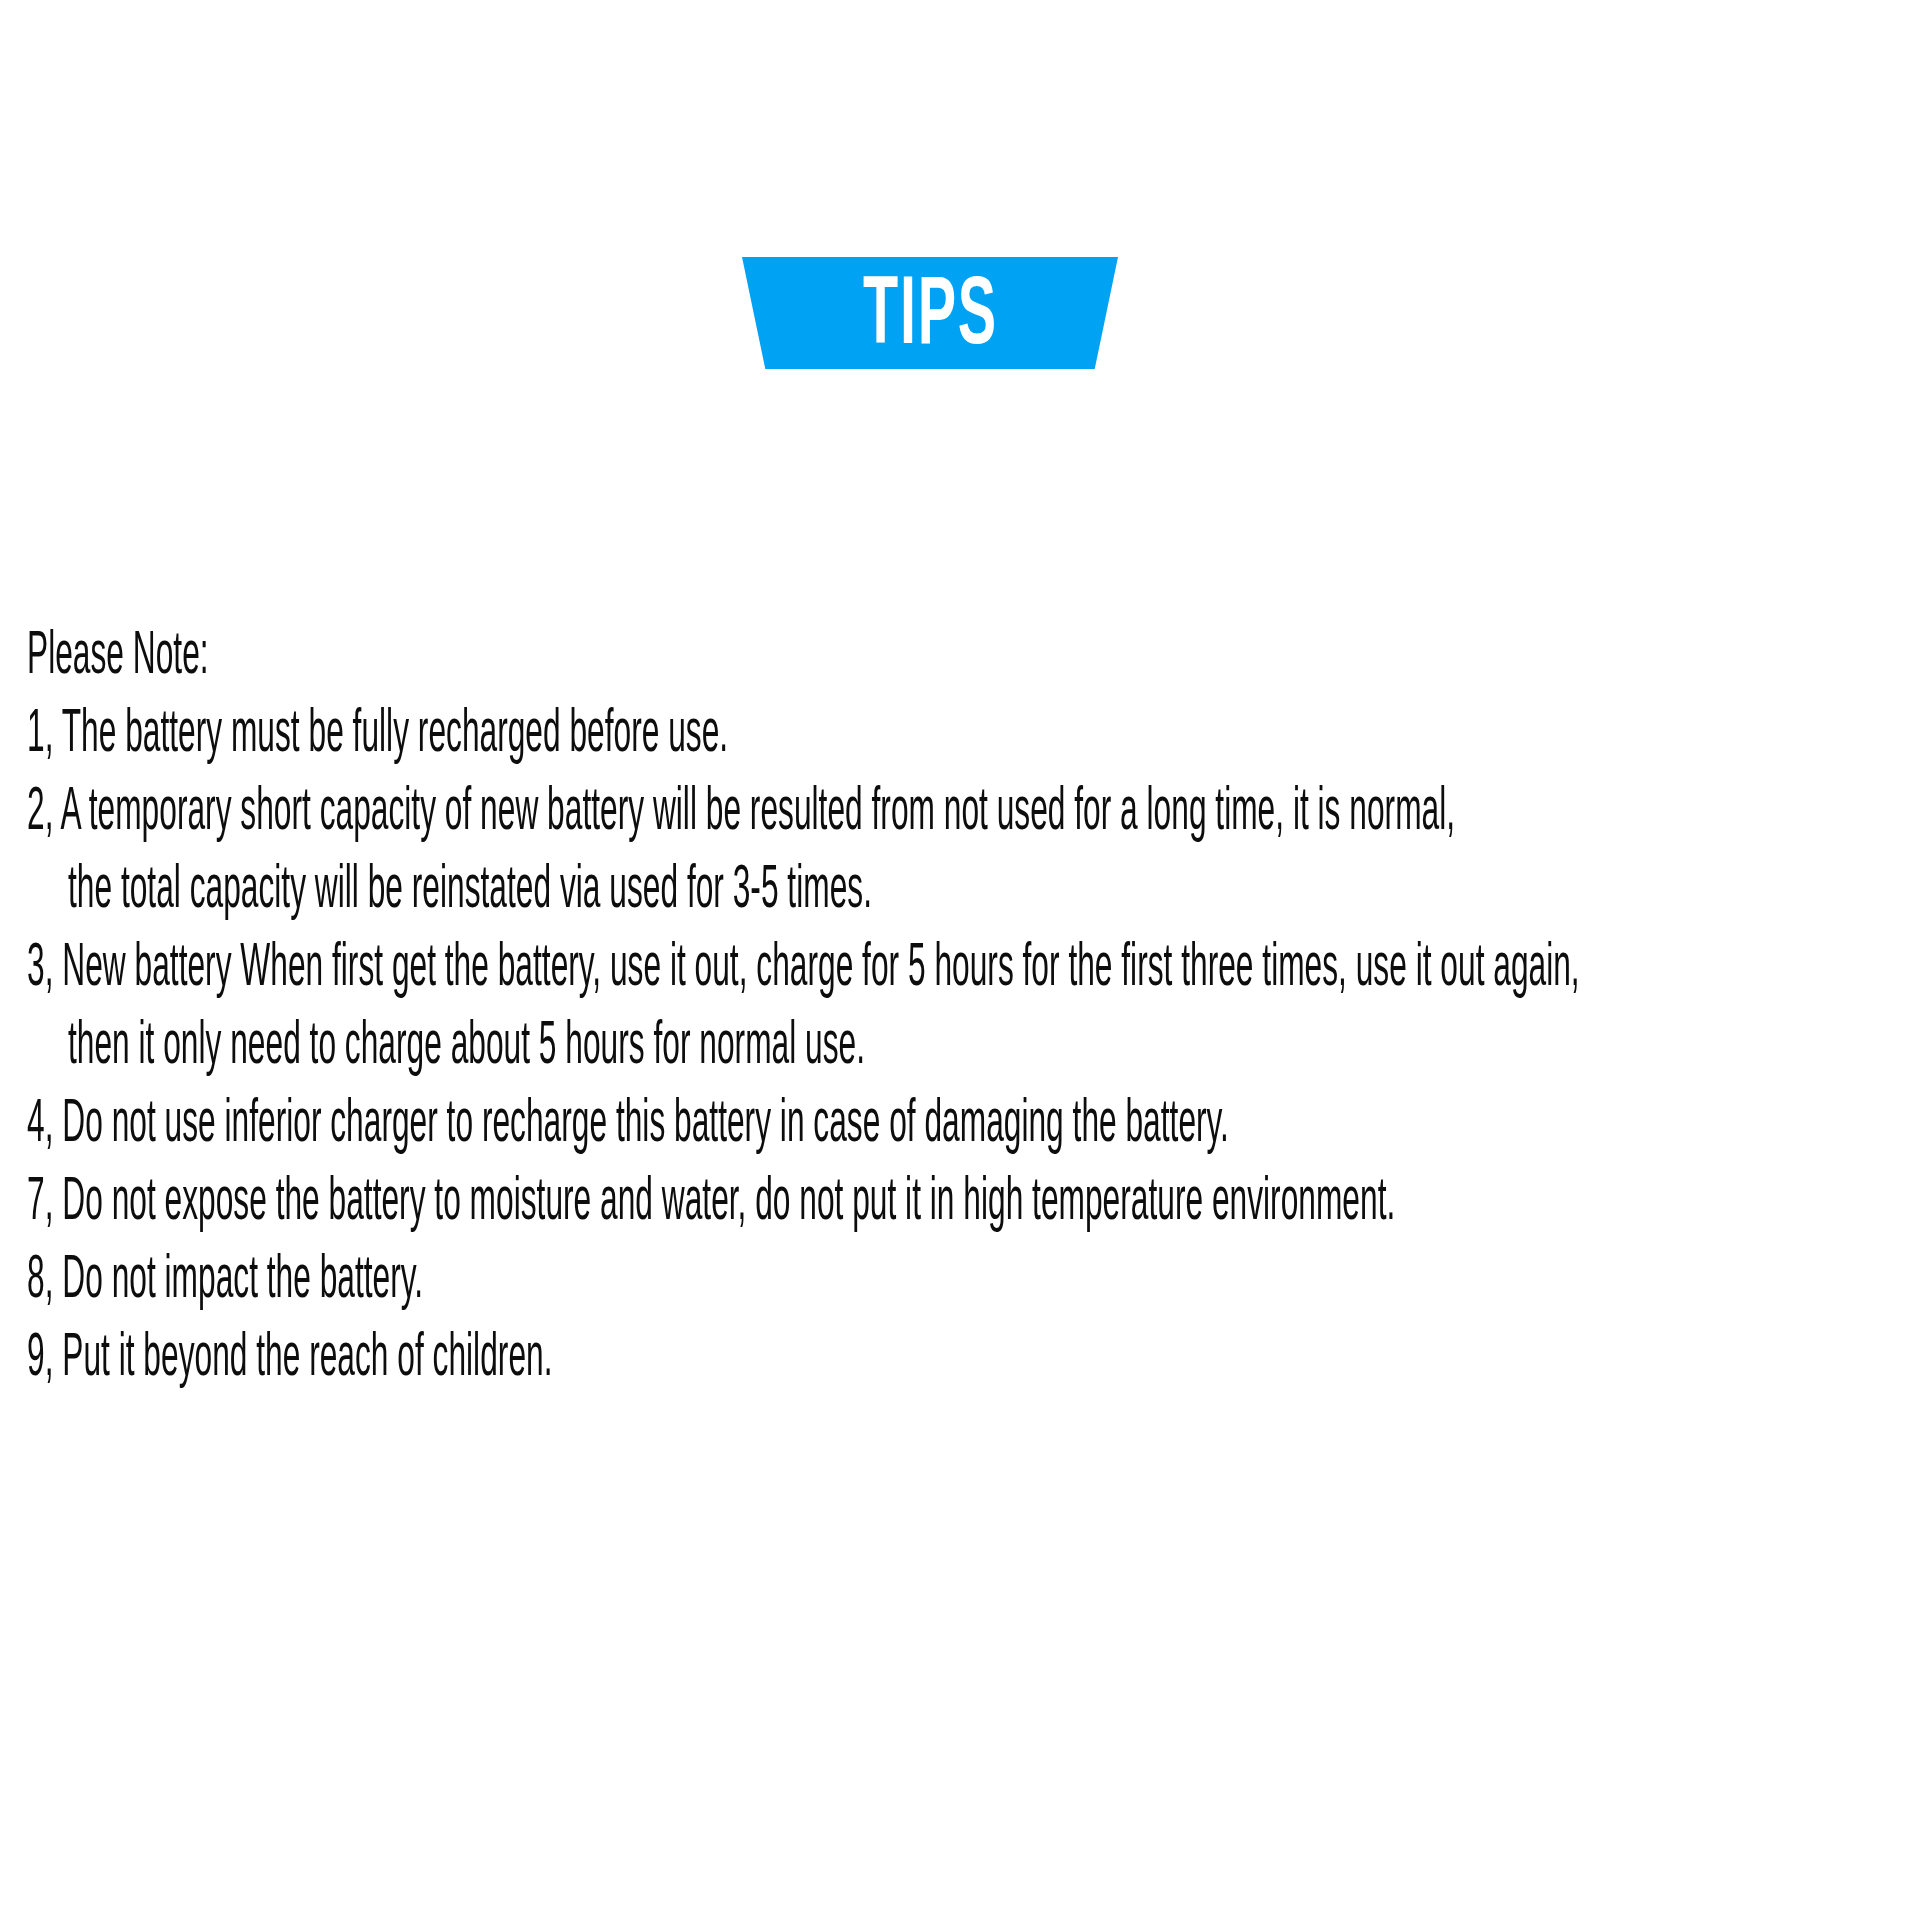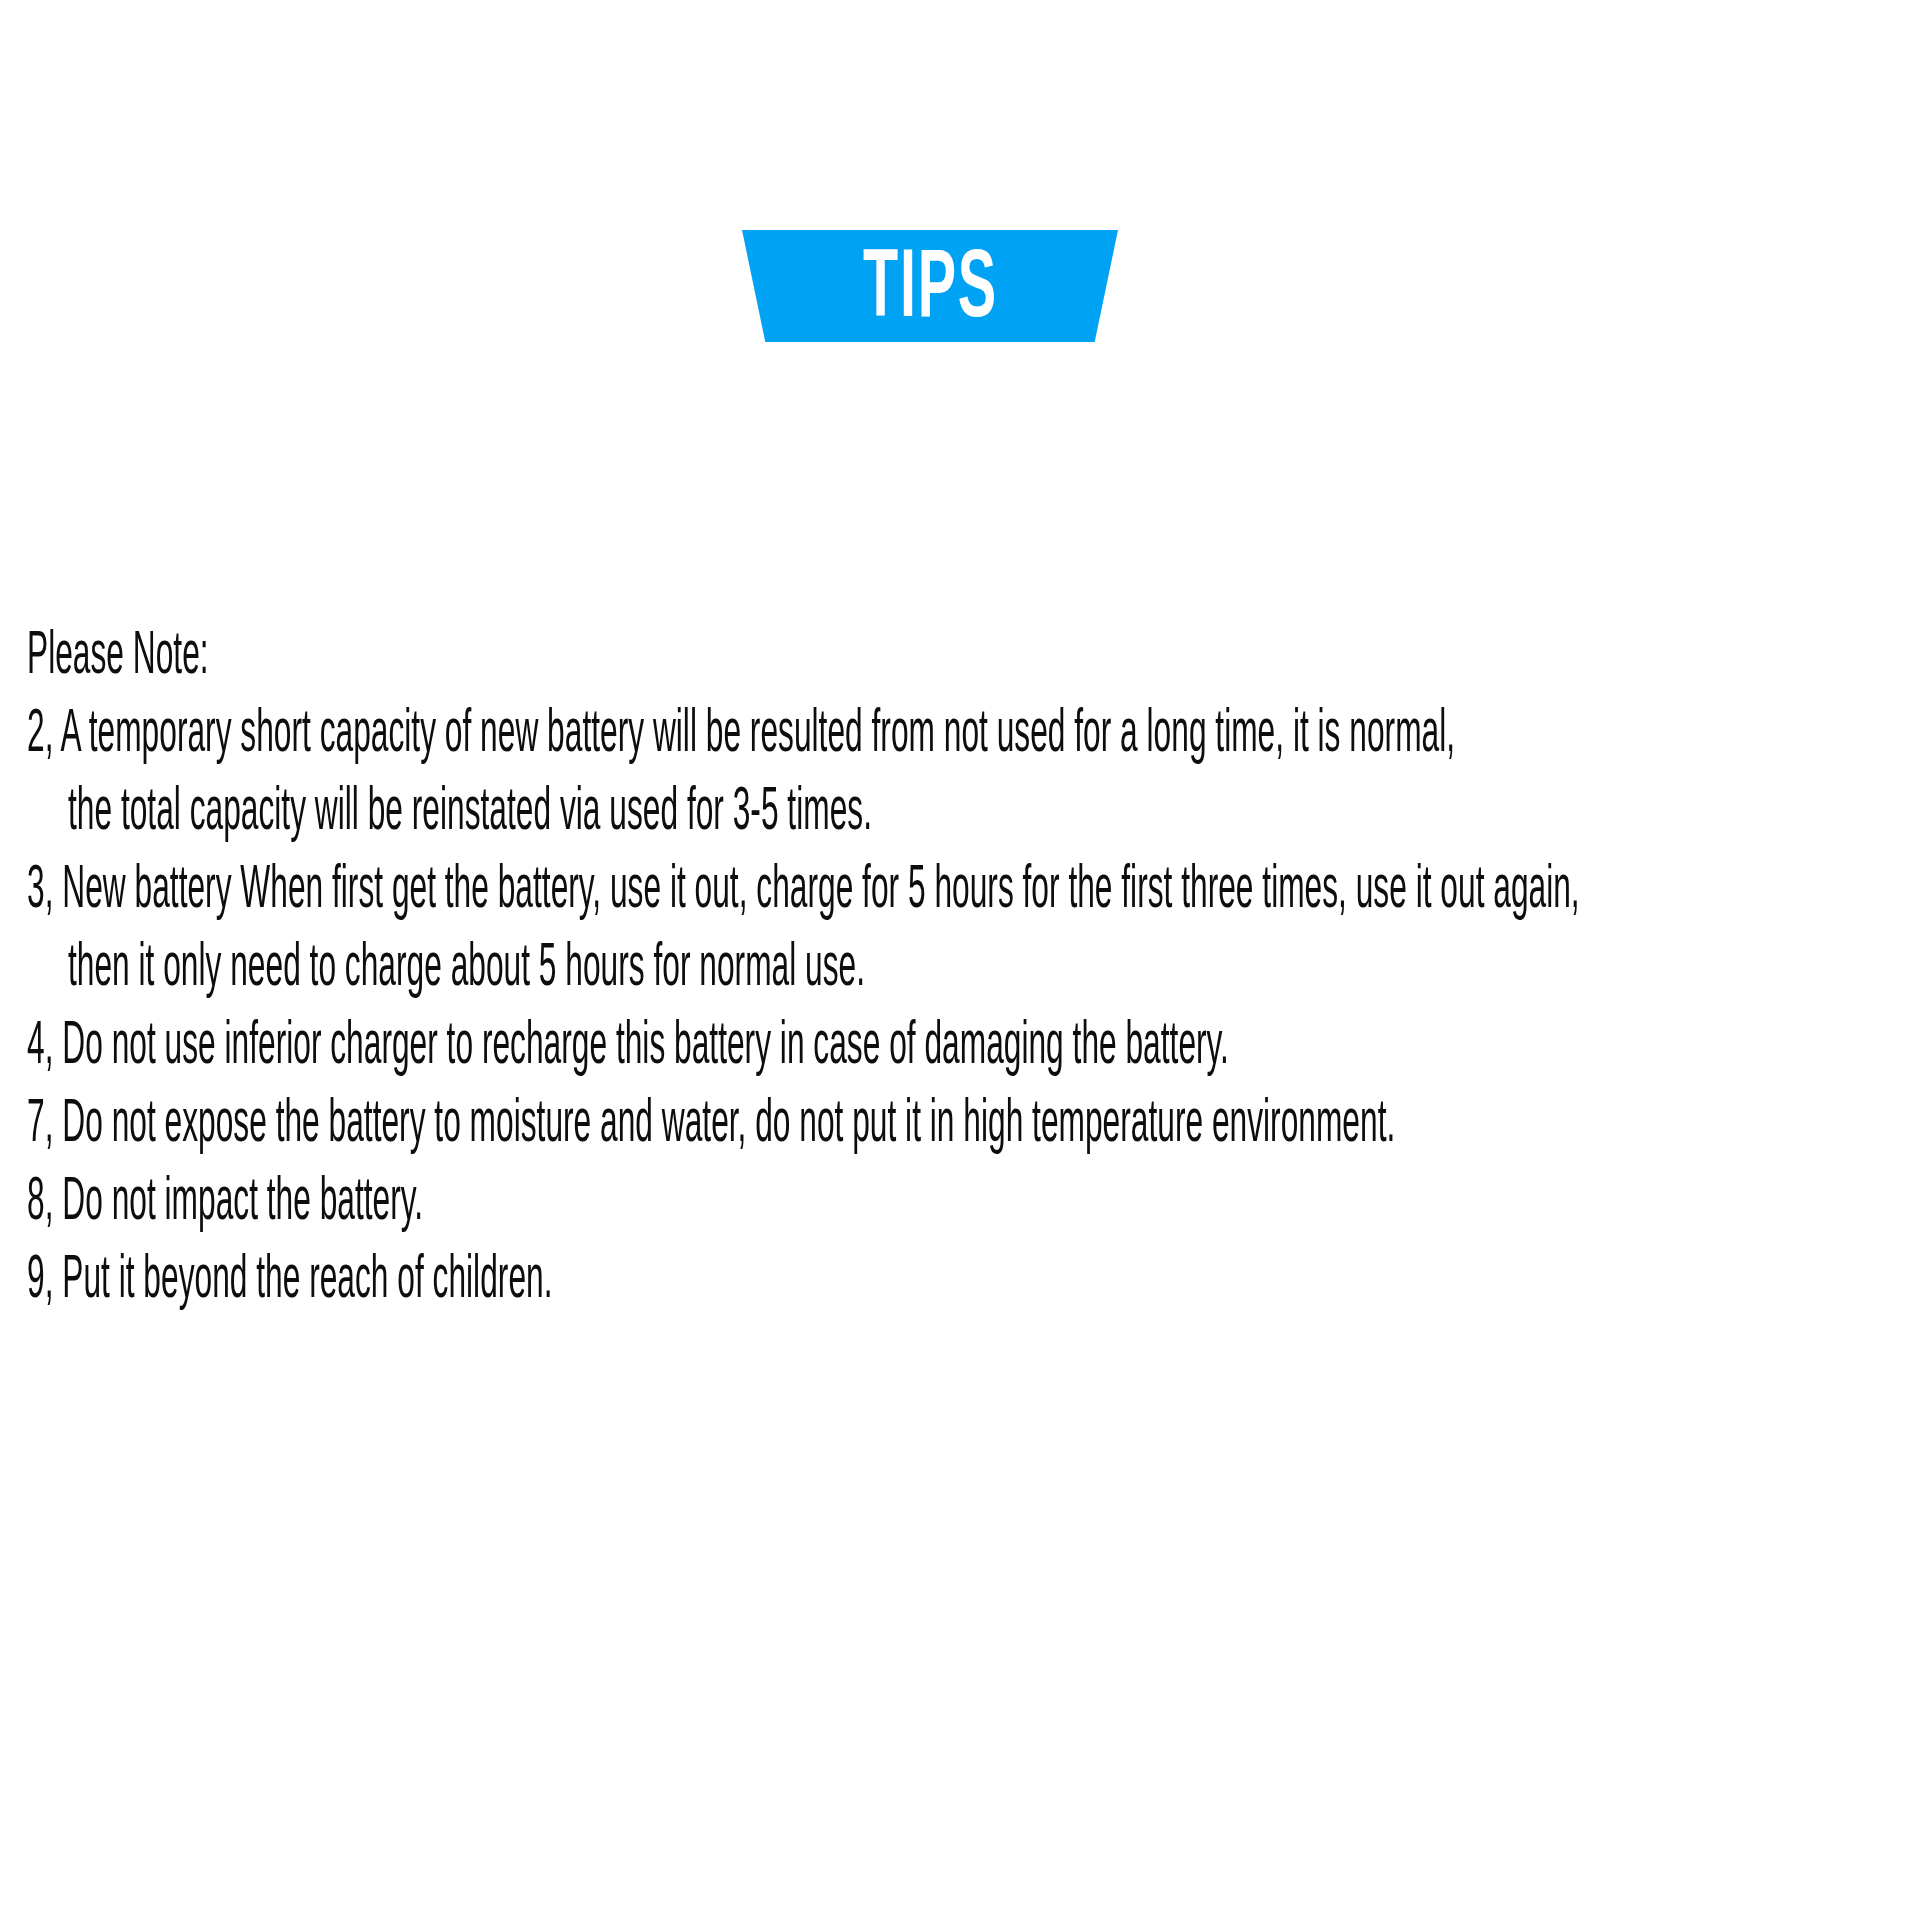--- a/index.html
+++ b/index.html
@@ -12,21 +12,21 @@
     width: 1921px;
     height: 1931px;
     background: #ffffff;
     overflow: hidden;
     font-family: "Liberation Sans", sans-serif;
   }
   
   .tips-banner {
     position: absolute;
     left: 742px;
-    top: 230px;
+    top: 257px;
     width: 376px;
     height: 112px;
     background: #00A2F4;
     clip-path: polygon(0 0, 100% 0, 93.8% 100%, 6.2% 100%);
     display: flex;
     align-items: center;
     justify-content: center;
     text-align: right;
   }
   .tips-banner .tips-label {
@@ -74,20 +74,23 @@
   <div class="tips-banner" style="background: rgb(0, 162, 244);">
     <span class="tips-label" style="color: rgb(255, 255, 255);">TIPS</span>
   </div>
 
   <div class="note-block">
     <div class="line">
       <span>Please Note:</span>
     </div>
 
     <div class="line">
+      <span>1, The battery must be fully recharged before use.</span>
+    </div>
+    <div class="line">
       <span>2, A temporary short capacity of new battery will be resulted from not used for a long time, it is normal,</span>
     </div>
     <div class="line indent">
       <span>the total capacity will be reinstated via used for 3-5 times.</span>
     </div>
     <div class="line">
       <span>3, New battery When first get the battery, use it out, charge for 5 hours for the first three times, use it out again,</span>
     </div>
     <div class="line indent">
       <span>then it only need to charge about 5 hours for normal use.</span>

